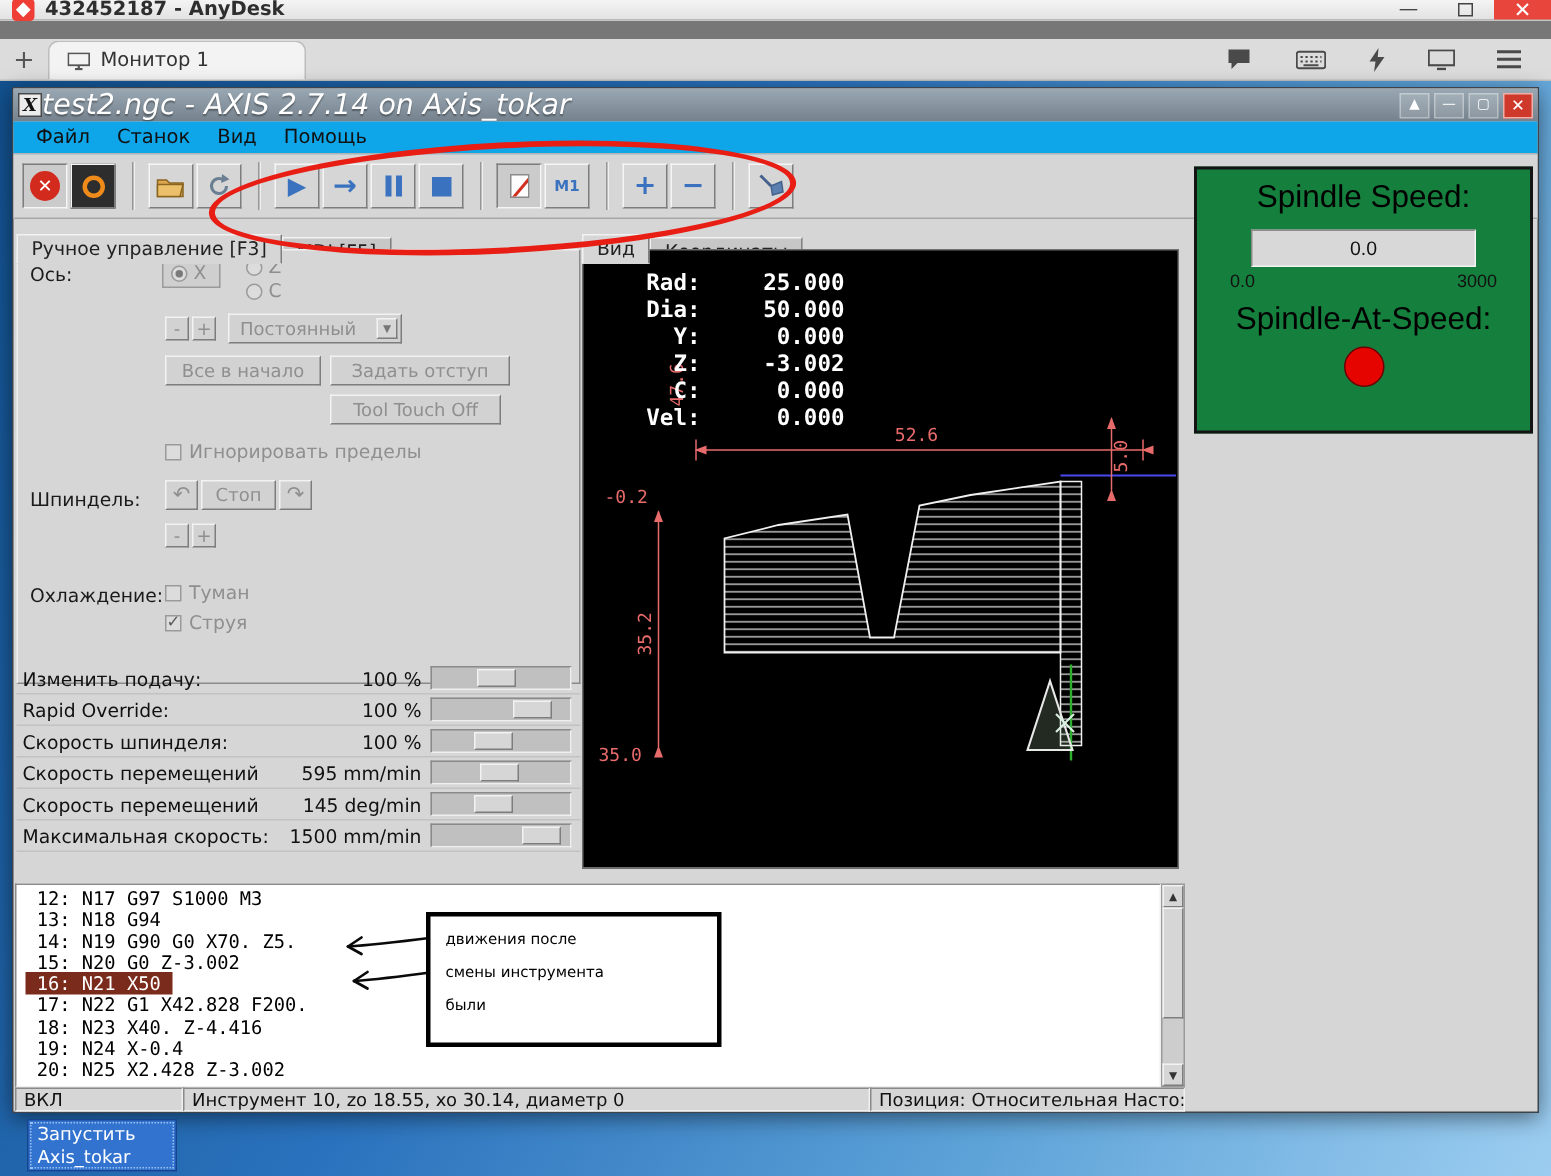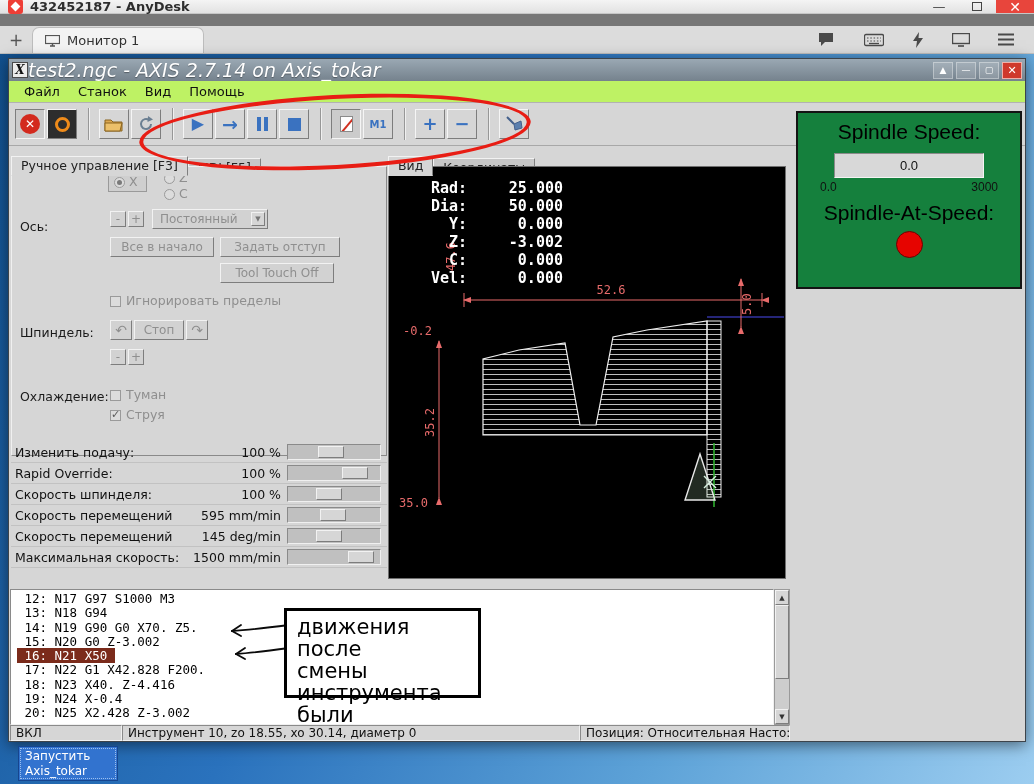--- a/index.html
+++ b/index.html
@@ -43,21 +43,21 @@
 
   .ax-titlebar { position:absolute; top:0; left:0; right:0; height:22px;
     background:linear-gradient(#9aa8b3,#75828d); display:flex; align-items:center; padding:0 3px; }
   .ax-logo { width:16px; height:16px; background:#ececec; border:1px solid #4a4a4a;
     font:bold italic 12px "DejaVu Serif",serif; color:#111; display:flex; align-items:center; justify-content:center; flex:none; }
   .ax-title { flex:1; text-align:left; color:#fff; font-size:19px; text-shadow:0 1px 1px rgba(0,0,0,.35); white-space:nowrap; overflow:hidden;font-style:italic; }
   .ax-btn { width:20px; height:17px; display:flex; align-items:center; justify-content:center;
     font-size:9px; color:#fff; background:rgba(255,255,255,.14); border:1px solid rgba(255,255,255,.35); margin-left:3px; flex:none; }
   .ax-btn.close { background:#cf392c; border-color:#f0b0a8; font-size:11px; }
 
-  .ax-menubar { position:absolute; top:22px; left:0; right:0; height:22px; background:#bef264;
+  .ax-menubar { position:absolute; top:22px; left:0; right:0; height:22px; background:#0ea5e9;
     border-bottom:1px solid #b2b2b2; display:flex; align-items:center; padding-left:6px; }
   .ax-menu-item { padding:2px 9px; color:#111; }
 
   .ax-toolbar { position:absolute; top:44px; left:0; right:0; height:43px; background:#d6d6d6;
     border-bottom:1px solid #a8a8a8; display:flex; align-items:center; padding-left:6px; }
   .tb-btn { width:30px; height:30px; border:1px solid; border-color:#f5f5f5 #7d7d7d #7d7d7d #f5f5f5;
     background:#d6d6d6; display:flex; align-items:center; justify-content:center; margin-right:2px; position:relative; flex:none; }
   .tb-btn.pressed { border-color:#7d7d7d #f5f5f5 #f5f5f5 #7d7d7d; background:#cbcbcb; }
   .tb-btn.dark { background:#2d2d2d; }
   .tb-sep { width:2px; height:32px; border-left:1px solid #979797; border-right:1px solid #f0f0f0; margin:0 9px; flex:none; }
@@ -152,21 +152,21 @@
   .statusbar { position:absolute; left:1px; top:666px; width:780px; height:16px; display:flex; }
   .st-cell { border:1px solid; border-color:#8a8a8a #f0f0f0 #f0f0f0 #8a8a8a; background:#d6d6d6;
     font-size:12px; color:#111; padding:0 5px; display:flex; align-items:center;
     white-space:nowrap; overflow:hidden; }
   .st-power { width:112px; }
   .st-tool  { width:458px; }
   .st-pos   { width:210px; }
 
   
   .note-box { position:absolute; left:275px; top:549px; width:197px; height:90px; background:#fff;
-    border:3px solid #000; z-index:30; padding:5px 10px; font-size:21px; line-height:22px; color:#000; }
+    border:3px solid #000; z-index:30; padding:5px 10px; font-size:10px; line-height:22px; color:#000; }
   .note-arrows { position:absolute; left:208px; top:556px; z-index:30; }
 </style>
 </head>
 <body>
 
 <div class="screen">
 
   <div class="ad-titlebar">
     <div class="ad-logo"></div>
     <div class="ad-title">432452187 - AnyDesk</div>
@@ -302,21 +302,21 @@
           </svg>
         </div>
       </div>
 
       <div class="tabs-row" style="left:2px; top:87px;">
         <div class="tab active">Ручное управление [F3]</div>
         <div class="tab">MDI [F5]</div>
       </div>
 
       <div class="manual-panel">
-        <span class="plabel" style="left:8px; top:8px;margin-top:44px;">Ось:</span>
+        <span class="plabel" style="left:8px; top:8px;">Ось:</span>
         <span class="opt xbox" style="left:96px; top:4px;"><span class="radio sel"></span><span>X</span></span>
         <span class="opt" style="left:152px; top:3px;"><span class="radio"></span><span>Z</span></span>
         <span class="opt" style="left:152px; top:19px;"><span class="radio"></span><span>C</span></span>
 
         <div class="small-btn" style="left:98px; top:44px; width:16px; height:16px;">-</div>
         <div class="small-btn" style="left:116px; top:44px; width:16px; height:16px;">+</div>
         <div class="combo" style="left:140px; top:42px; width:116px; height:20px;">
           <span>Постоянный</span>
           <span class="combo-arrow">▼</span>
         </div>

